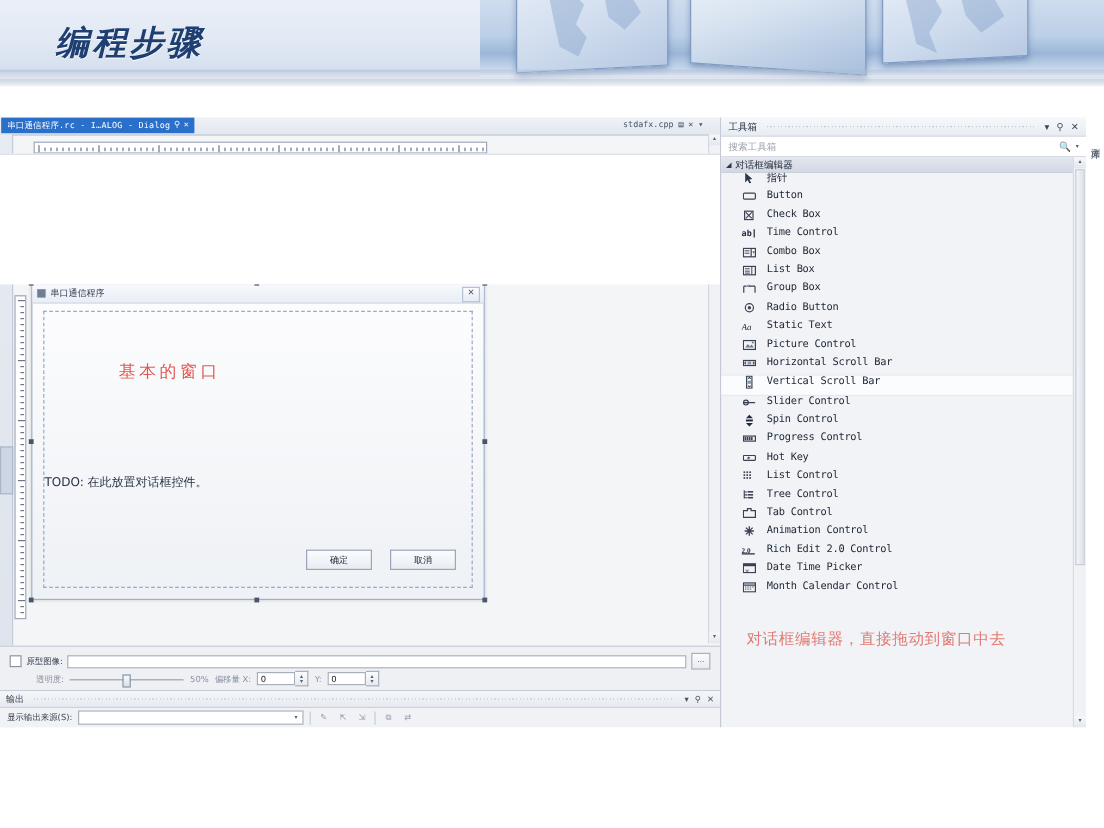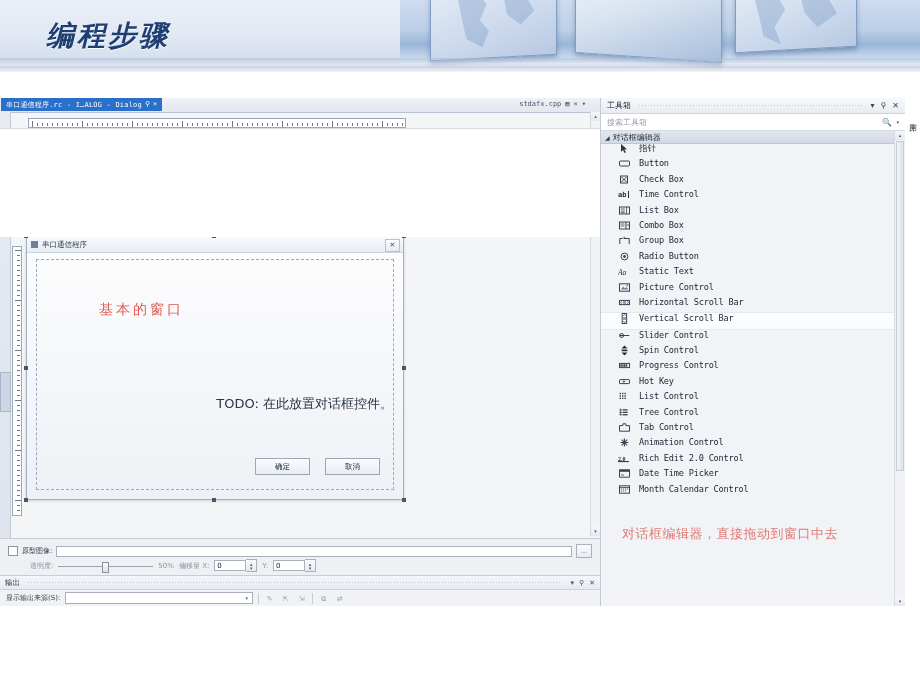--- a/index.html
+++ b/index.html
@@ -77,22 +77,22 @@
     display:flex;align-items:center;padding-left:4px;gap:4px;}
   .dlg-sysicon{width:7px;height:7px;background:#6e7f96;display:inline-block;}
   .dlg-title-text{font-size:7.5px;color:#2d3748;font-family:"DejaVu Sans",sans-serif;}
   .dlg-close{position:absolute;right:3px;top:2px;width:13px;height:11px;
     border:1px solid #b6c1d1;background:linear-gradient(180deg,#fafcfe,#e6ebf3);
     font-size:7px;line-height:9px;text-align:center;color:#4a5568;}
   .dlg-client{position:absolute;left:9px;top:22px;right:9px;bottom:9px;
     border:1px dashed #9aa8c8;box-sizing:border-box;}
   .dlg-red{position:absolute;left:62px;top:41px;font-size:14px;color:#e05a52;
     font-family:"DejaVu Serif","Liberation Serif",serif;letter-spacing:3px;}
-  .dlg-todo{position:absolute;left:0;right:0;top:135px;text-align:right;
-    font-size:13px;color:#2a3444;font-family:"DejaVu Sans",sans-serif;}
+  .dlg-todo{position:absolute;left:0;right:0;top:135px;text-align:left;
+    font-size:10px;color:#2a3444;font-family:"DejaVu Sans",sans-serif;}
   .dlg-btn{position:absolute;bottom:14px;width:53px;height:15px;
     border:1px solid #9aa7ba;background:linear-gradient(180deg,#fbfcfe,#e8ecf2);
     font-size:7.5px;color:#222b38;display:flex;align-items:center;justify-content:center;
     font-family:"DejaVu Sans",sans-serif;}
   .dlg-btn.ok{right:83px;}
   .dlg-btn.cancel{right:13px;}
   .grip{position:absolute;width:4px;height:4px;background:#4a5568;}
 
   .editor-scroll{position:absolute;right:0;top:14px;width:9px;height:424px;
     background:#f0f2f6;border-left:1px solid #d2d8e2;}
@@ -519,35 +519,35 @@
                 <text x="0" y="7" font-size="7" font-family="monospace" font-weight="bold" fill="#20293a">ab</text>
                 <path d="M10.5 1 L10.5 8" stroke="#20293a" stroke-width="1"></path>
               </svg>
             </span>
             <span class="tb-lbl">Time Control</span>
           </div>
           <div class="tb-item">
             <span class="tb-ico">
               <svg width="11" height="9" viewBox="0 0 11 9">
                 <rect x="0.5" y="1" width="10" height="7" fill="none" stroke="#3a4252" stroke-width="1"></rect>
-                <path d="M1.8 3 h4 M1.8 5 h4 M1.8 6.6 h4 M7.5 1 L7.5 8" stroke="#3a4252" stroke-width="0.8"></path>
-              </svg>
-            </span>
-            <span class="tb-lbl">List Box</span>
-          </div>
-          <div class="tb-item">
-            <span class="tb-ico">
-              <svg width="11" height="9" viewBox="0 0 11 9">
-                <rect x="0.5" y="1" width="10" height="7" fill="none" stroke="#3a4252" stroke-width="1"></rect>
                 <path d="M7 1 L7 8" fill="none" stroke="#3a4252" stroke-width="1"></path>
                 <path d="M8 3.5 L10 3.5 L9 5.2 Z" fill="#3a4252"></path>
                 <path d="M1.5 3 h4 M1.5 5 h4" stroke="#3a4252" stroke-width="0.8"></path>
               </svg>
             </span>
             <span class="tb-lbl">Combo Box</span>
+          </div>
+          <div class="tb-item">
+            <span class="tb-ico">
+              <svg width="11" height="9" viewBox="0 0 11 9">
+                <rect x="0.5" y="1" width="10" height="7" fill="none" stroke="#3a4252" stroke-width="1"></rect>
+                <path d="M1.8 3 h4 M1.8 5 h4 M1.8 6.6 h4 M7.5 1 L7.5 8" stroke="#3a4252" stroke-width="0.8"></path>
+              </svg>
+            </span>
+            <span class="tb-lbl">List Box</span>
           </div>
           <div class="tb-item">
             <span class="tb-ico">
               <svg width="11" height="9" viewBox="0 0 11 9">
                 <path d="M0.8 2.5 L0.8 8 M0.8 2.5 L3 2.5 M5 2.5 L10.2 2.5 M10.2 2.5 L10.2 8" fill="none" stroke="#3a4252" stroke-width="1"></path>
                 <text x="3" y="3.4" font-size="3" fill="#3a4252">ab</text>
               </svg>
             </span>
             <span class="tb-lbl">Group Box</span>
           </div>

